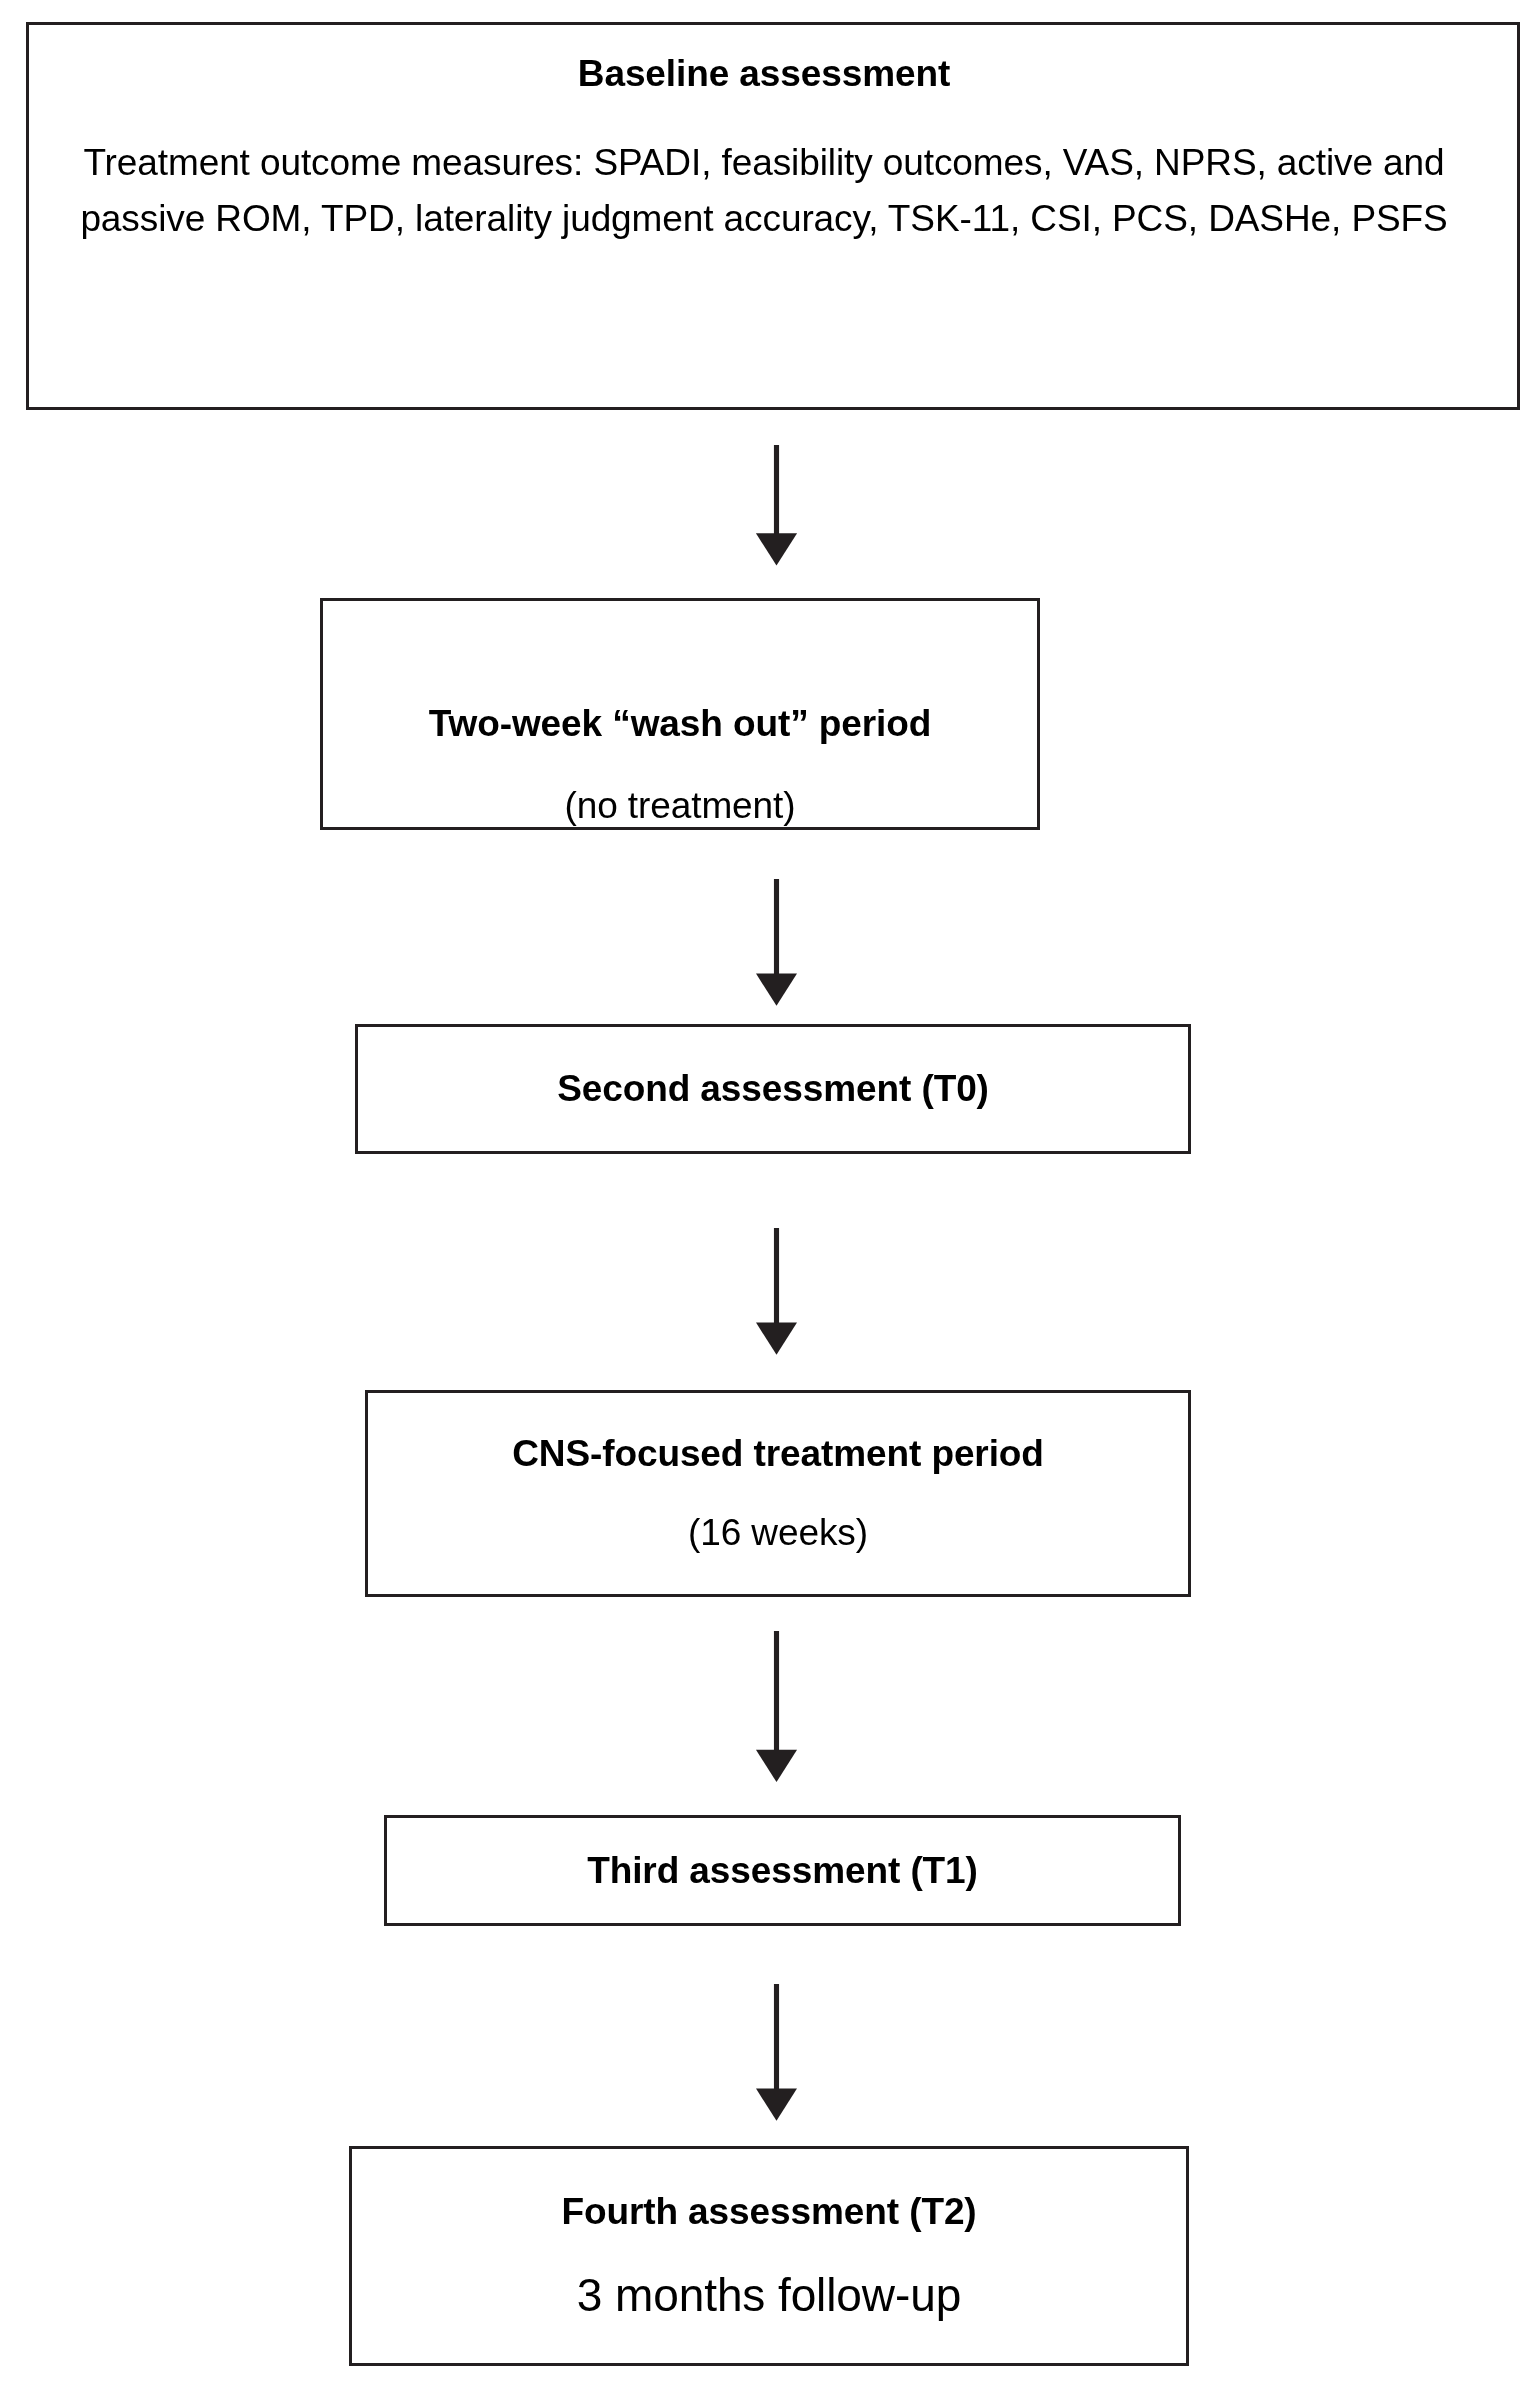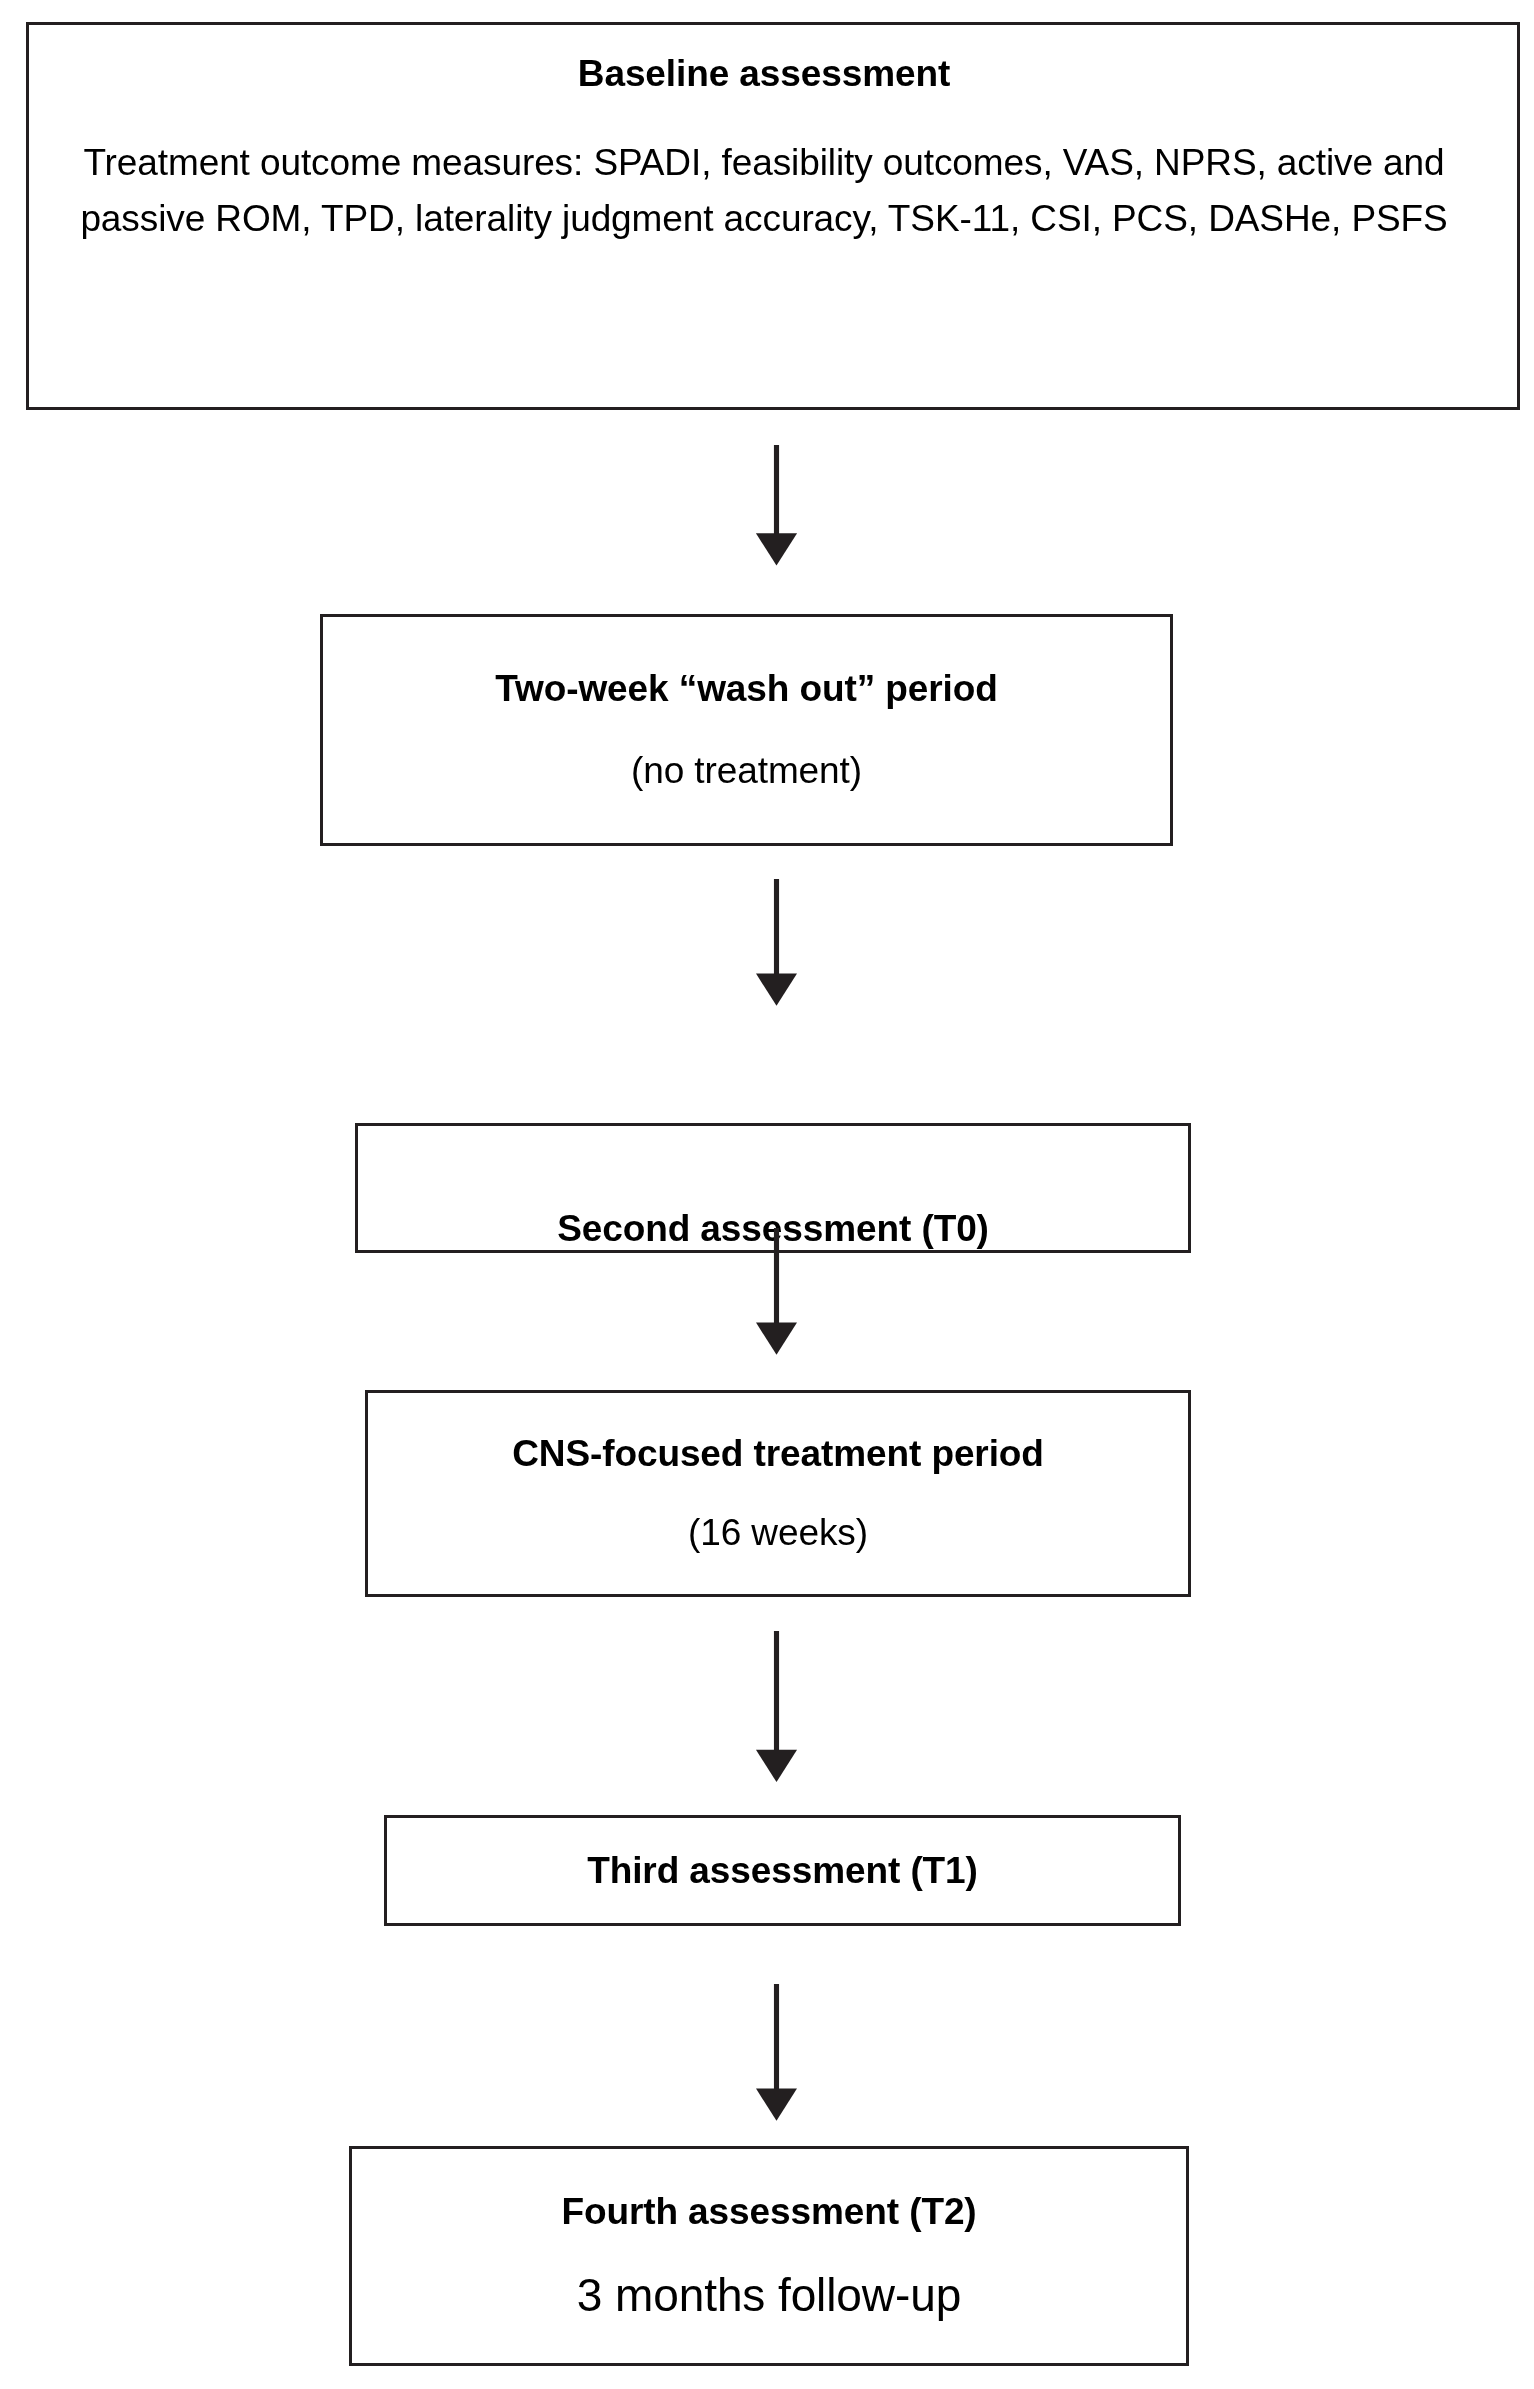--- a/index.html
+++ b/index.html
@@ -60,34 +60,34 @@
   #box-baseline .box-sub {
     font-size: 37px;
     line-height: 1.52;
     margin-top: 40px;
     max-width: 1414px;
   }
 
   
   #box-washout {
     left: 320px;
-    top: 614px;
-    width: 853px;
+    top: 598px;
+    width: 720px;
     height: 232px;
+    justify-content: flex-end;
   }
   #box-washout .box-title { font-size: 37px; }
   #box-washout .box-sub   { font-size: 37px; margin-top: 40px; }
 
   
   #box-second {
     left: 355px;
-    top: 1123px;
+    top: 1024px;
     width: 836px;
     height: 130px;
-    justify-content: flex-end;
   }
   #box-second .box-title { font-size: 37px; }
 
   
   #box-cns {
     left: 365px;
     top: 1390px;
     width: 826px;
     height: 207px;
   }

